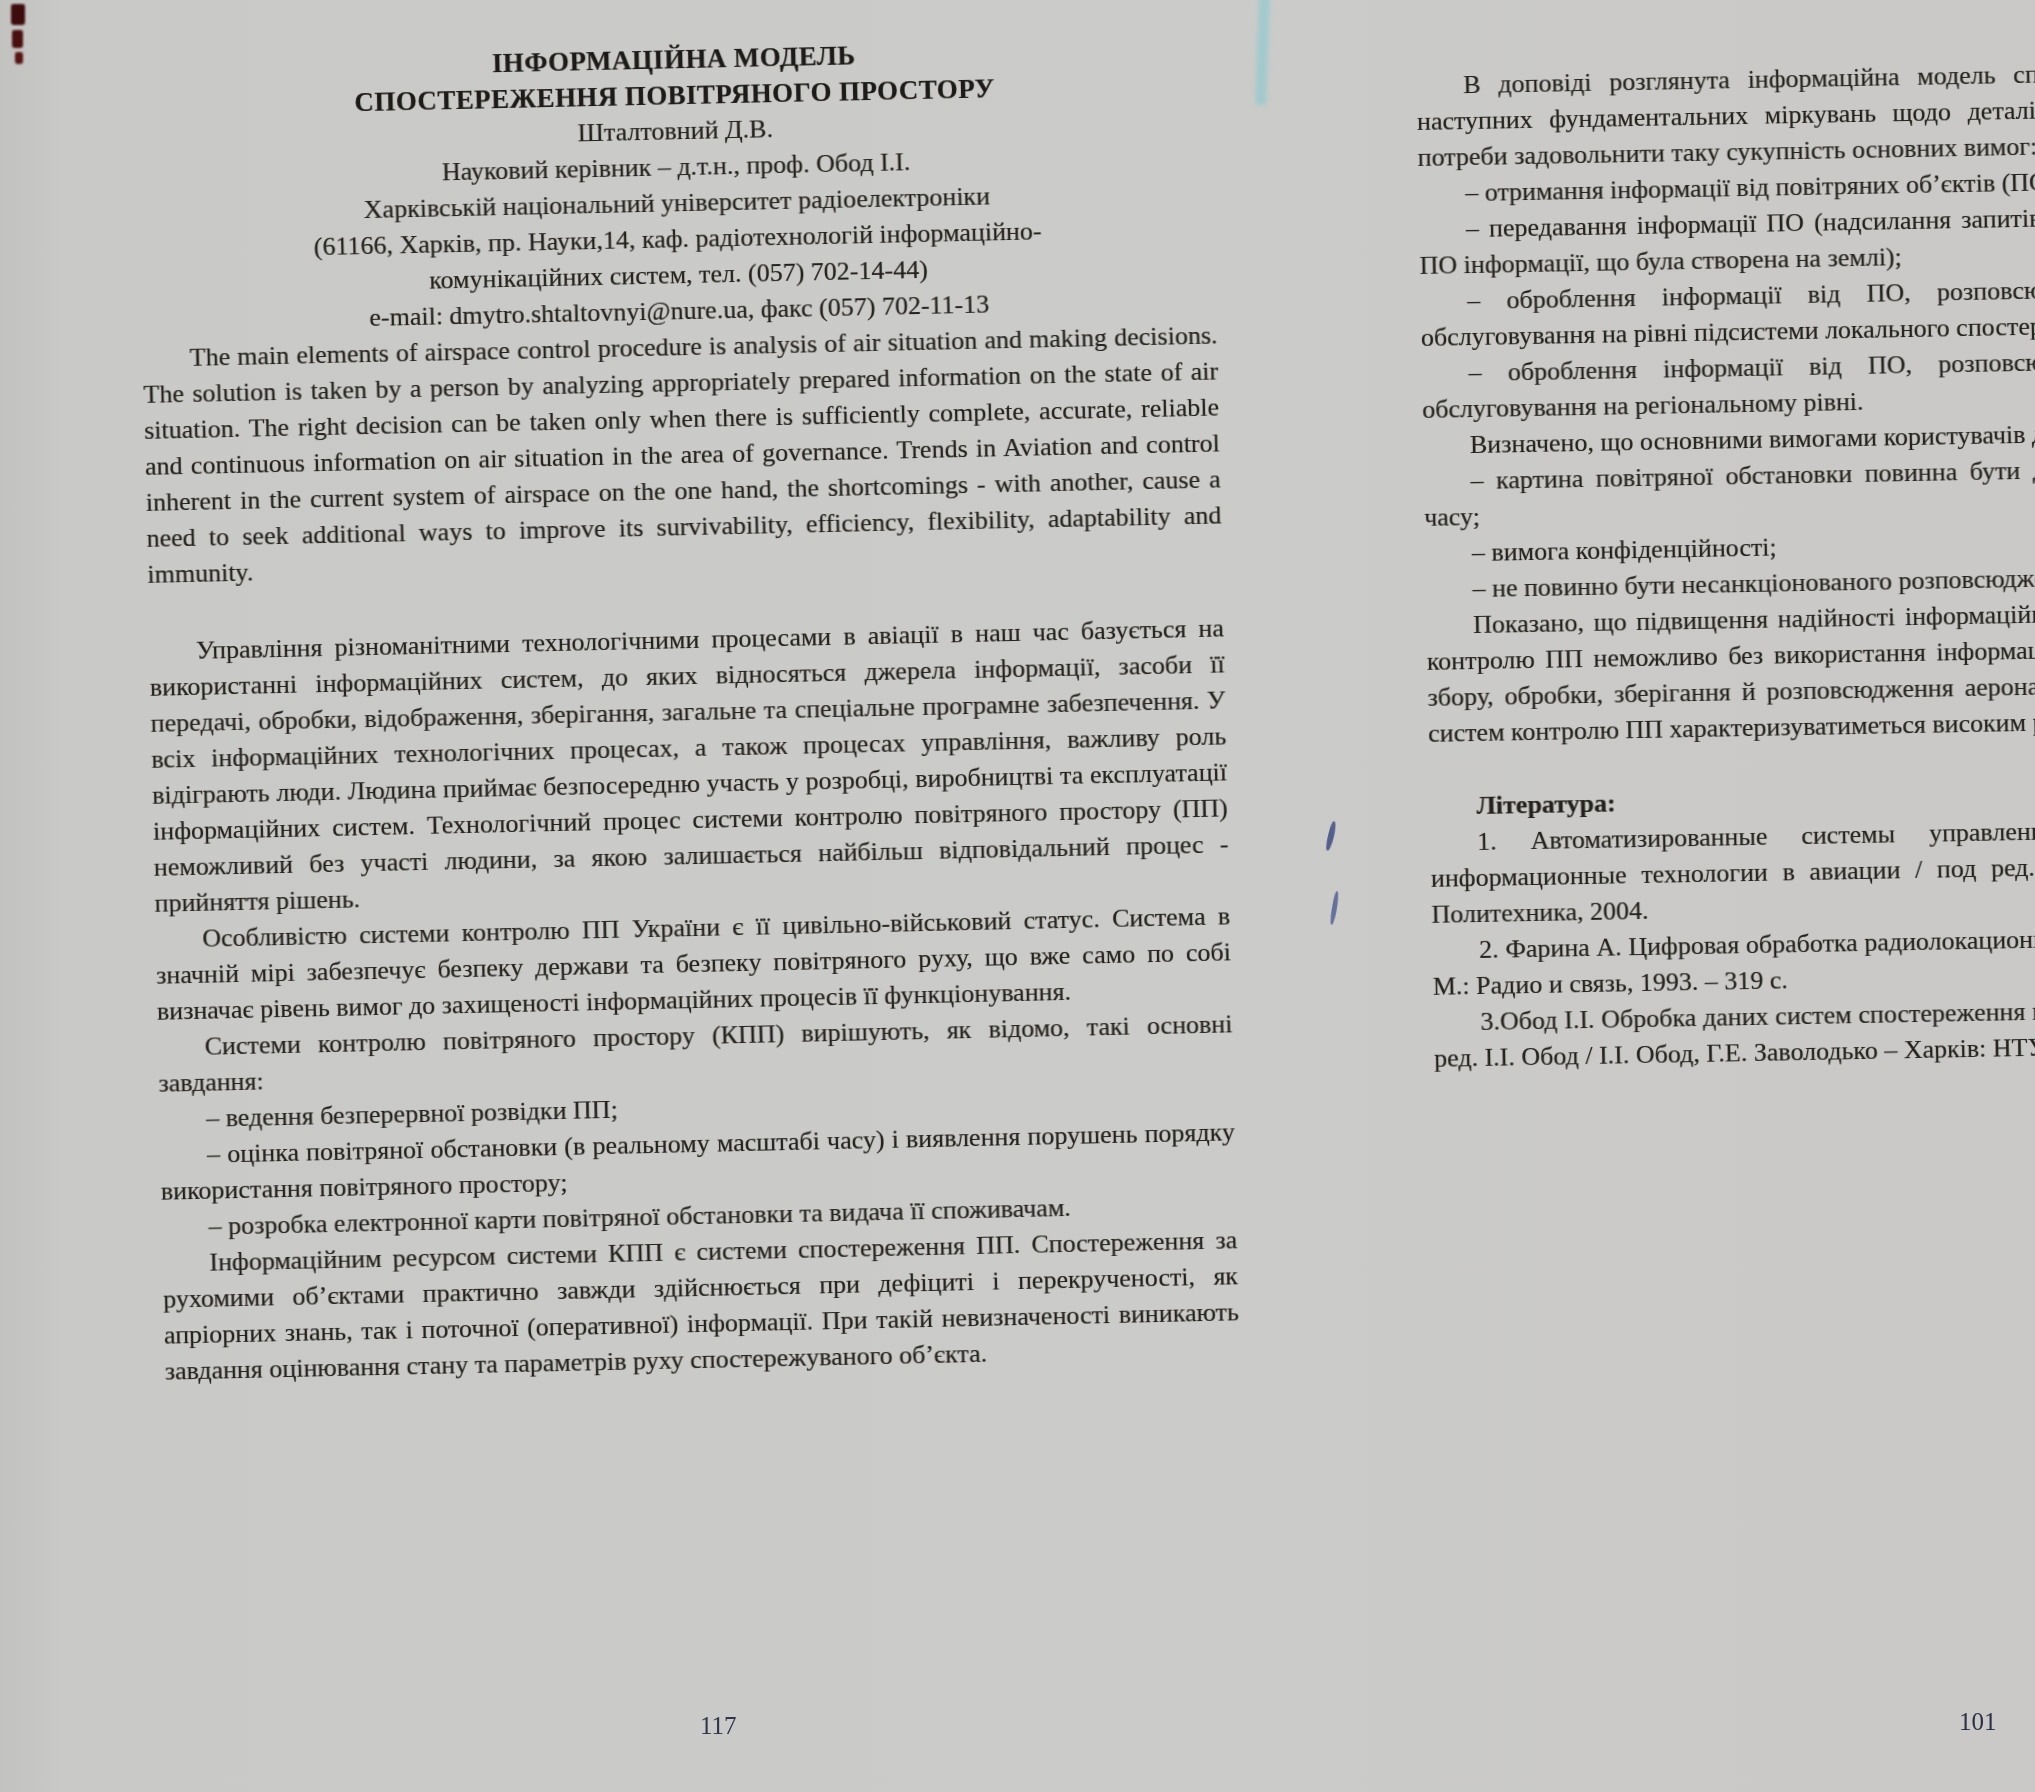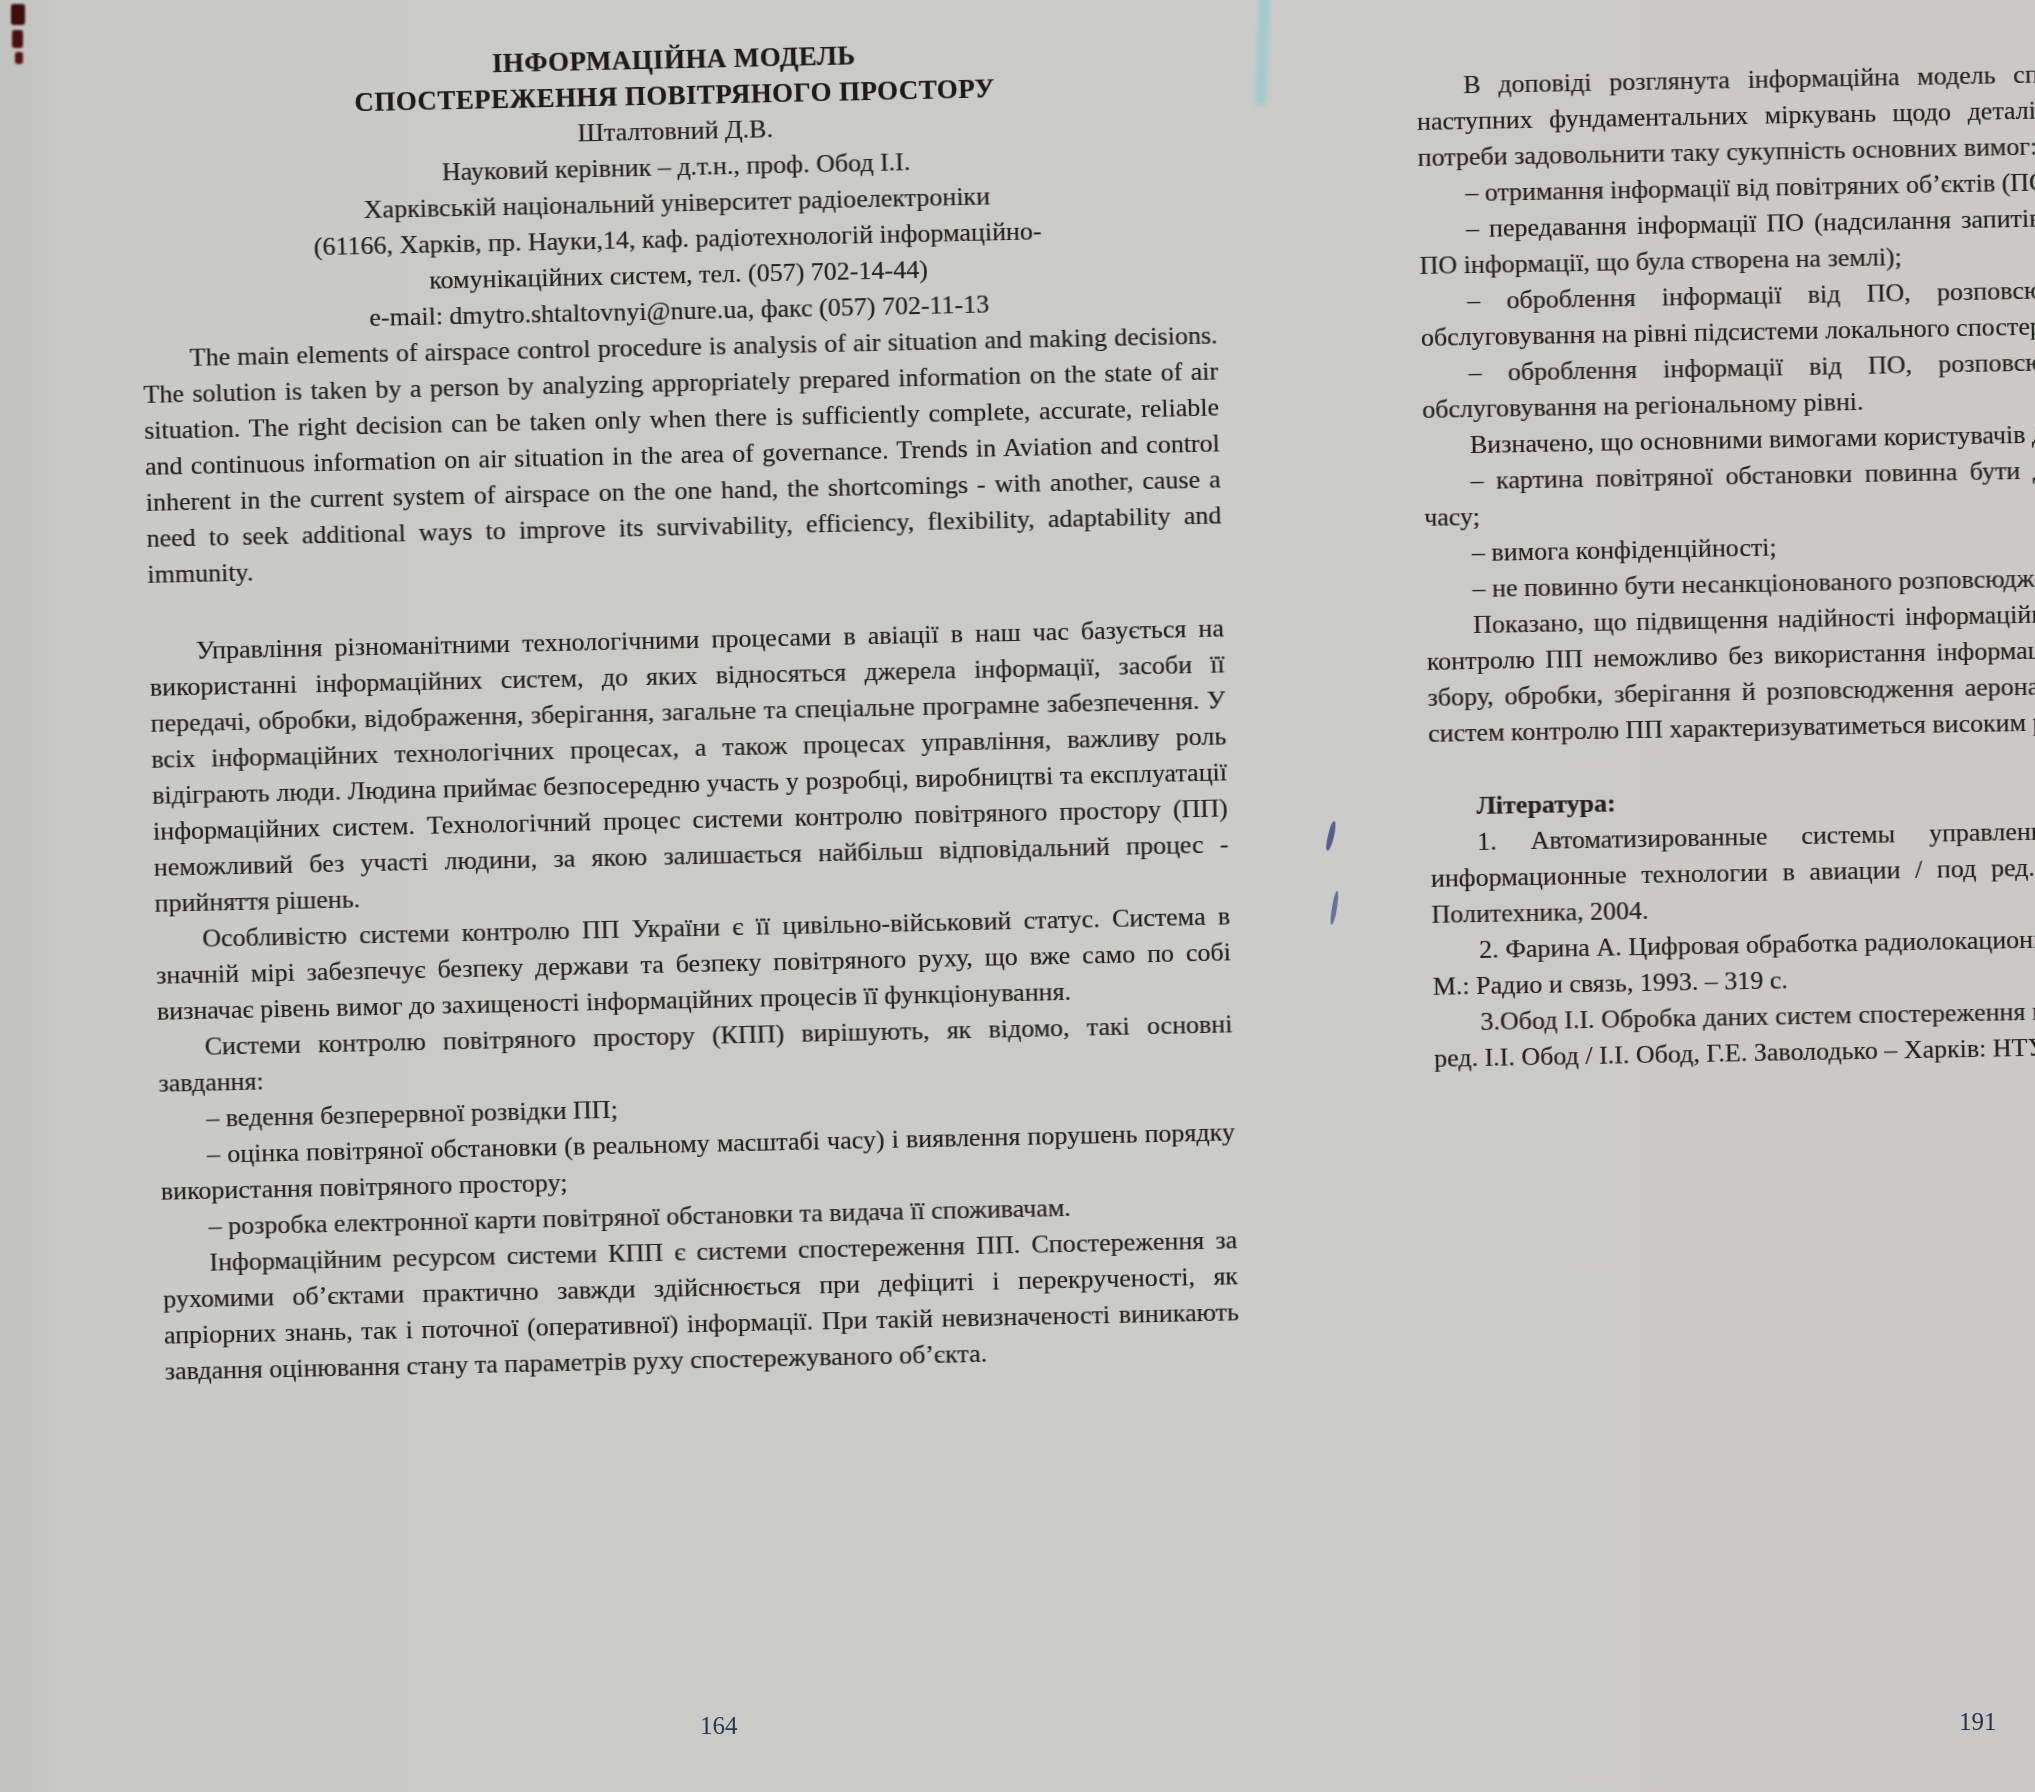--- a/index.html
+++ b/index.html
@@ -151,17 +151,17 @@
     <p class="body">– картина повітряної обстановки повинна бути доступною та точною протягом усього часу;</p>
     <p class="body">– вимога конфіденційності;</p>
     <p class="body">– не повинно бути несанкціонованого розповсюдження даних спостереження.</p>
     <p class="body">Показано, що підвищення надійності інформаційного забезпечення користувачів системи контролю ПП неможливо без використання інформаційних технологій у процесі отримання, збору, обробки, зберігання й розповсюдження аеронавігаційних даних. Подальший розвиток систем контролю ПП характеризуватиметься високим рівнем автоматизації процесів.</p>
     <p class="lit-heading">Література:</p>
     <p class="body">1. Автоматизированные системы управления воздушным движением: Новые информационные технологии в авиации / под ред. С.Г. Пятко и А.И. Краснова. - СПб.: Политехника, 2004.</p>
     <p class="body">2. Фарина А. Цифровая обработка радиолокационной информации / А.Фарина, Ф.Студер. – М.: Радио и связь, 1993. – 319 с.</p>
     <p class="body">3.Обод І.І. Обробка даних систем спостереження повітряного простору: монографія. За заг. ред. І.І. Обод / І.І. Обод, Г.Е. Заволодько – Харків: НТУ «ХПІ», 2016. – 281 с.</p>
   </div>
 
-  <div class="pageno" id="pageno-left">164</div>
-  <div class="pageno" id="pageno-right">191</div>
+  <div class="pageno" id="pageno-left">117</div>
+  <div class="pageno" id="pageno-right">101</div>
 
 </div>
 
 
 </body></html>

